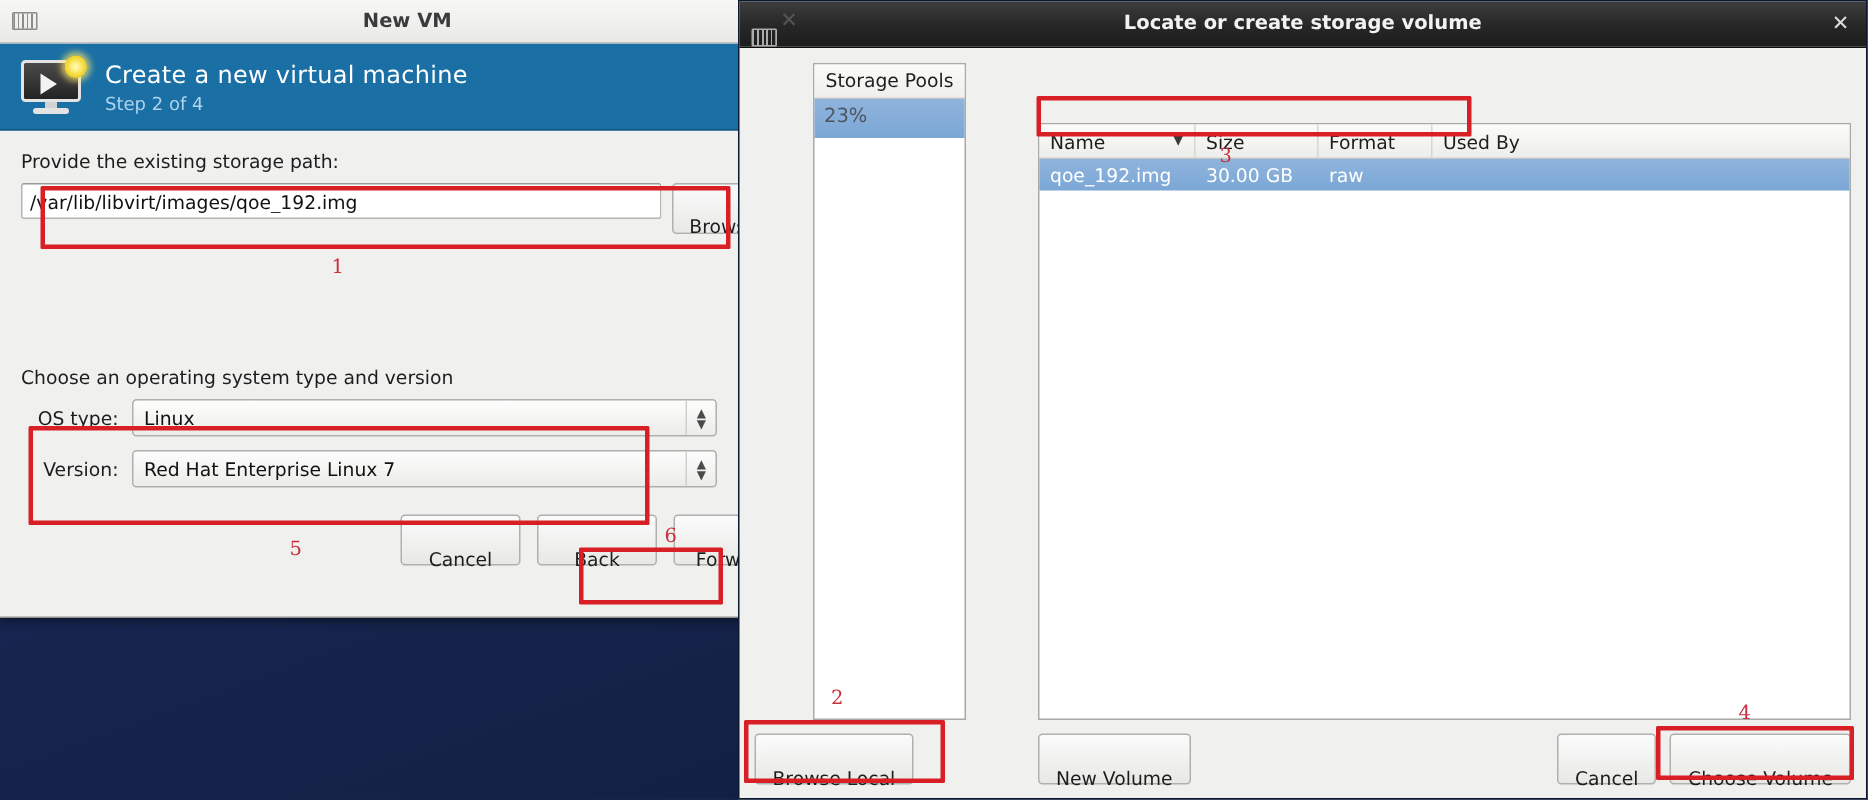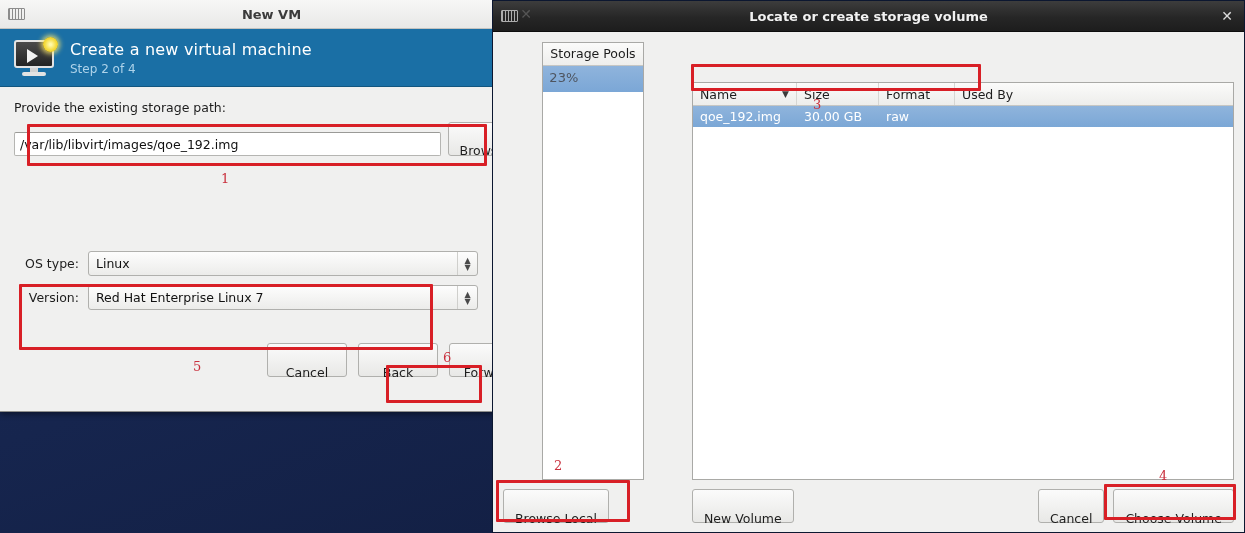--- a/index.html
+++ b/index.html
@@ -199,21 +199,21 @@
     justify-content: center;
     border-left: 1px solid #cfcfcc;
     font-size: 8px;
     color: #4a4a4a;
     line-height: 7px;
   }
 
   
   #storage-path-row {
     display: flex;
-    align-items: flex-end;
+    align-items: flex-start;
     gap: 7px;
     margin-top: 7px;
   }
   #storage-path-input { flex: 1 1 auto; }
 
   
   #os-section { position: absolute; left: 14px; top: 157px; width: 464px; }
   #os-rows { margin-top: 7px; }
   .os-row {
     display: flex;
@@ -246,21 +246,21 @@
     height: 533px;
     background: #f0f0ef;
     border: 1px solid #0c1730;
   }
   #storage-titlebar {
     height: 31px;
     background: linear-gradient(to bottom, #3d3d3d 0%, #262626 55%, #1d1d1d 100%);
     border-bottom: 1px solid #0d0d0d;
     position: relative;
     display: flex;
-    align-items: center;
+    align-items: flex-end;
   }
   #storage-titlebar .tb-title {
     position: absolute;
     left: 0; right: 0;
     text-align: center;
     font-size: 13px;
     font-weight: bold;
     color: #f2f2f2;
     line-height: 31px;
   }
@@ -446,20 +446,21 @@
   <div id="vm-body">
 
     <div class="vm-label">Provide the existing storage path:</div>
 
     <div id="storage-path-row">
       <input id="storage-path-input" class="gtk-entry" type="text" value="/var/lib/libvirt/images/qoe_192.img" style="">
       <button class="gtk-button">Browse...</button>
     </div>
 
     <div id="os-section">
+      <div class="vm-label">Choose an operating system type and version</div>
       <div id="os-rows">
         <div class="os-row">
           <div class="os-row-label">OS type:</div>
           <div class="gtk-combo">
             <span>Linux</span>
             <span class="combo-arrows">
                 <span>▲</span>
                 <span>▼</span>
               </span>
           </div>

